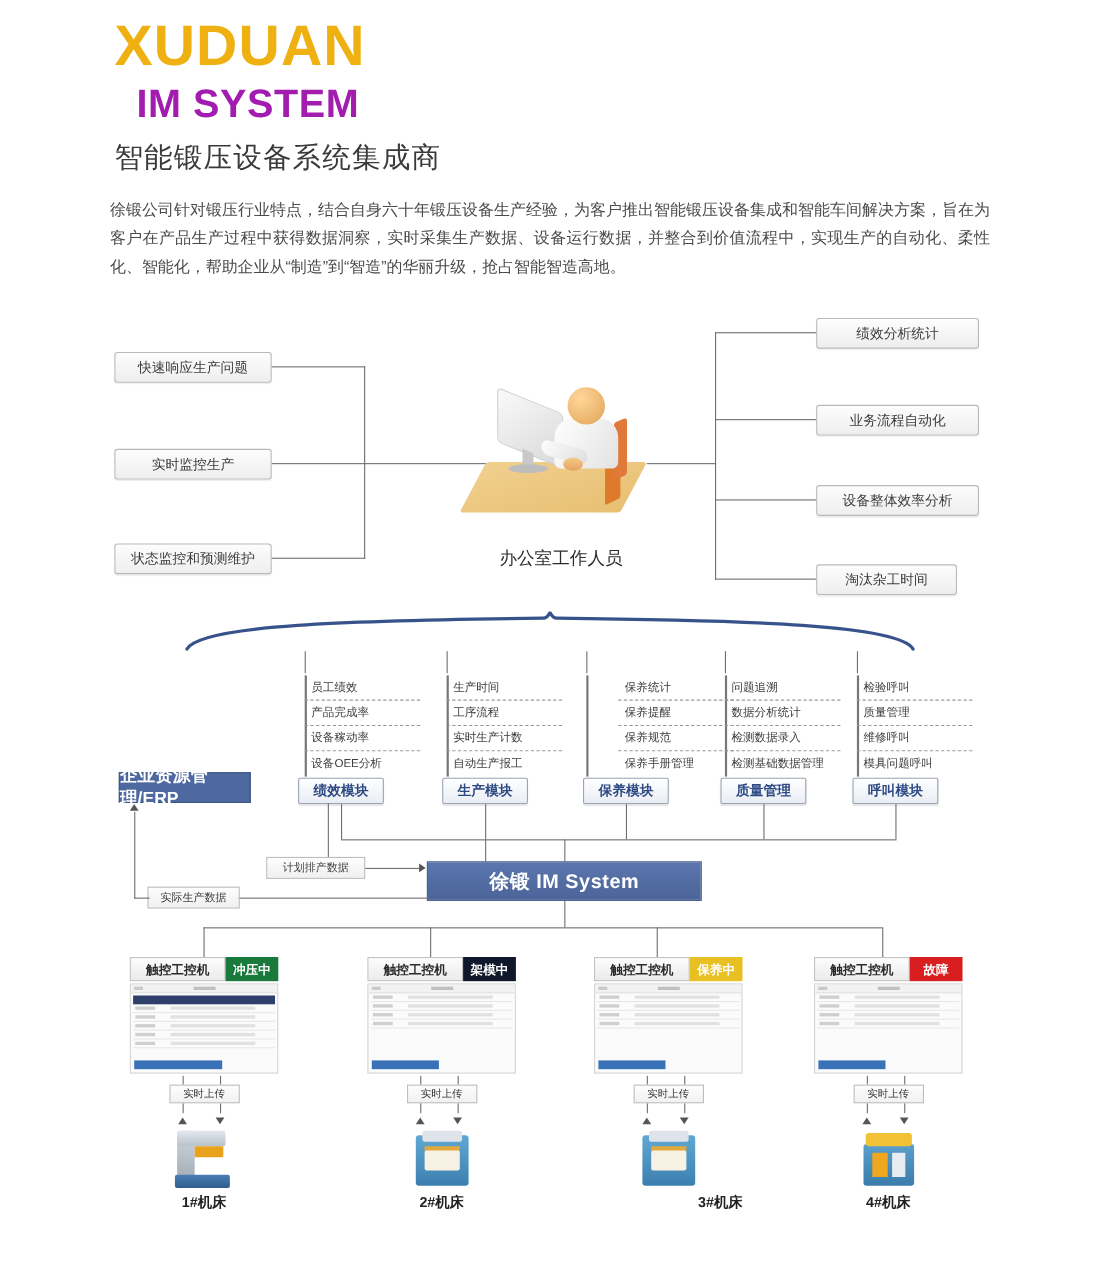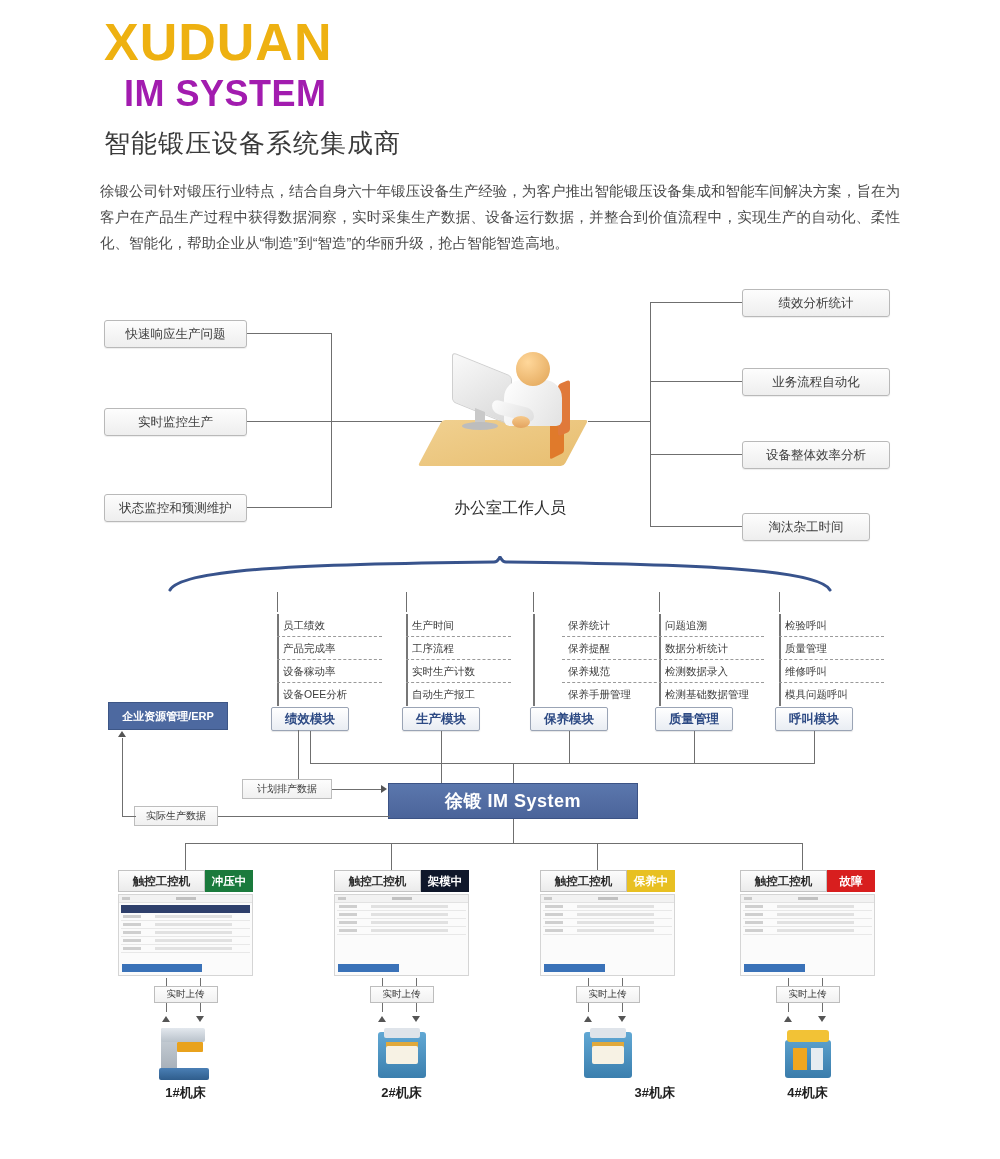--- a/index.html
+++ b/index.html
@@ -118,21 +118,21 @@
     display:flex;align-items:center;justify-content:center;
     font-size:12.5px;font-weight:bold;color:#2d4a84;
     box-shadow:0 1px 1px rgba(0,0,0,.10);
   }
 
   
   .erp{
     position:absolute;left:108px;top:702px;width:120px;height:28px;
     box-sizing:border-box;background:#4d69a0;border:1px solid #3d5686;
     display:flex;align-items:center;justify-content:center;
-    color:#fff;font-size:11px;font-weight:bold;
+    color:#fff;font-size:16px;font-weight:bold;
   }
   .sysbox{
     position:absolute;left:388px;top:783px;width:250px;height:36px;
     box-sizing:border-box;background:linear-gradient(#5b77ad,#4b649a);
     border:1px solid #3c5385;
     display:flex;align-items:center;justify-content:center;
     color:#fff;font-size:18px;font-weight:bold;letter-spacing:.5px;
   }
   .datalbl{
     position:absolute;box-sizing:border-box;height:20px;

